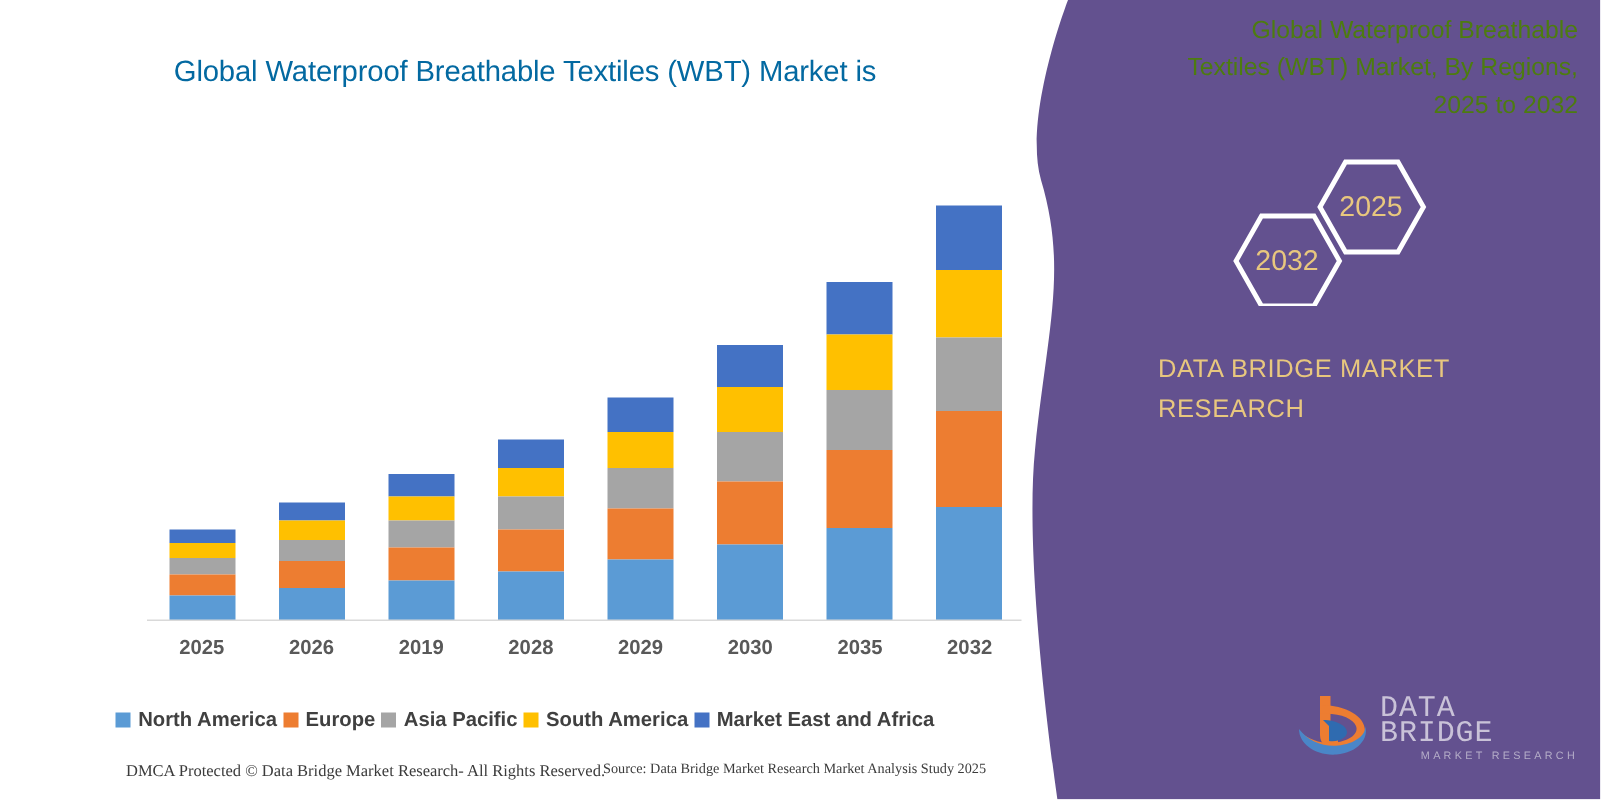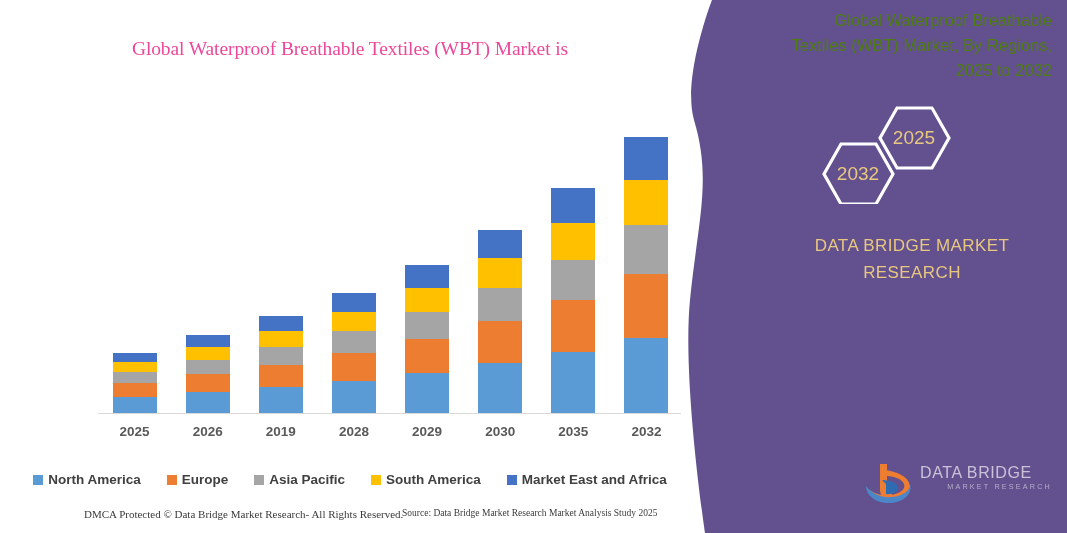--- a/index.html
+++ b/index.html
@@ -13,43 +13,43 @@
   }
   #root{position:relative;width:1067px;height:533px;background:#fff;}
 
   
   .left-pane{position:absolute;left:0;top:0;width:700px;height:533px;}
 
   .chart-title{
     position:absolute;left:60px;top:34px;width:580px;
     text-align:center;
     font-size:19.5px;line-height:29px;
-    color:#ec4899;
-    font-family:Liberation Serif, serif;
+    color:#0369a1;
+    font-family:Liberation Sans, sans-serif;
     font-weight:400;
     letter-spacing:-0.1px;
   }
   .chart-title div{white-space:nowrap;}
 
   .plot{position:absolute;left:98px;top:110px;width:585px;height:304px;}
   .axis-line{position:absolute;left:98px;top:413px;width:583px;height:1px;background:#D9D9D9;}
 
   .bar-group{position:absolute;bottom:0;width:44px;}
   .seg{width:100%;display:block;}
 
   .xlabels{position:absolute;left:98px;top:424px;width:585px;height:20px;}
   .xlabel{
     position:absolute;top:0;width:60px;text-align:center;
     font-size:13.5px;font-weight:bold;color:#595959;
     font-family:"Liberation Sans", sans-serif;
   }
 
   .legend{
     position:absolute;left:0;top:472px;width:700px;
-    display:flex;justify-content:center;align-items:center;gap:26px;
+    display:flex;justify-content:center;align-items:center;gap:4px;
   }
   .legend-item{display:flex;align-items:center;gap:5px;}
   .legend-swatch{width:10px;height:10px;display:block;flex:0 0 auto;}
   .legend-label{
     font-size:13.5px;font-weight:bold;color:#404040;
     font-family:"Liberation Sans", sans-serif;white-space:nowrap;
   }
 
   .footer{position:absolute;left:0;top:508px;width:700px;height:20px;}
   .footer-left{
@@ -76,32 +76,31 @@
     position:absolute;left:110px;top:8px;width:282px;
     text-align:right;
     font-size:16.5px;line-height:25px;color:#4d7c0f;
     font-family:"Liberation Sans", sans-serif;font-weight:400;
   }
 
   .hexwrap{position:absolute;left:150px;top:92px;width:210px;height:110px;}
 
   .brand{
     position:absolute;left:112px;top:232px;width:280px;
-    text-align:center;
     font-size:17px;line-height:27px;color:#E8C77E;
     font-family:"Liberation Sans", sans-serif;letter-spacing:.4px;
   }
 
   .logo{position:absolute;left:200px;top:460px;width:190px;height:48px;}
   .logo-text{
     position:absolute;left:60px;top:4px;width:132px;
   }
   .logo-main{
-    font-size:16px;color:#C9C2D8;letter-spacing:.6px;
-    font-family:Liberation Sans, sans-serif;line-height:17px;
+    font-size:20px;color:#C9C2D8;letter-spacing:.6px;
+    font-family:Liberation Mono, monospace;line-height:17px;
   }
   .logo-sub{
     font-size:7.2px;color:#B5ADC8;letter-spacing:2.2px;
     font-family:"Liberation Sans", sans-serif;line-height:12px;text-align:right;
   }
 </style>
 </head>
 <body>
 
 <div id="root">

